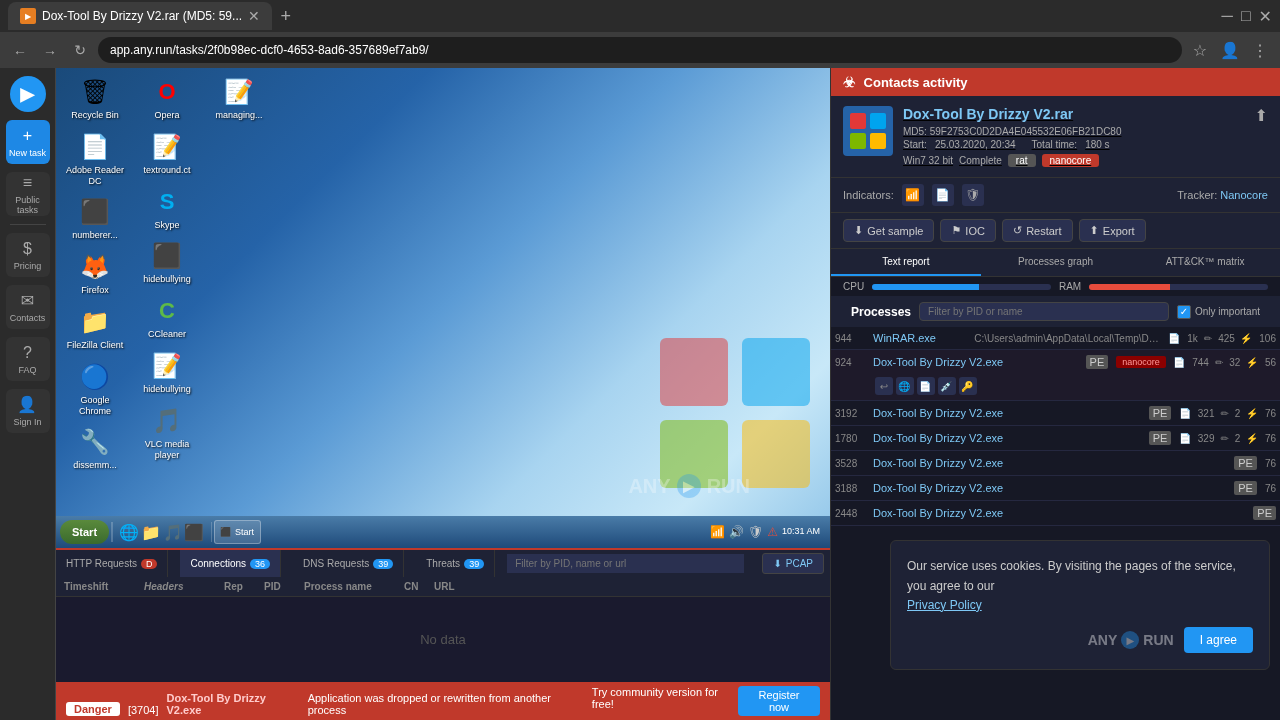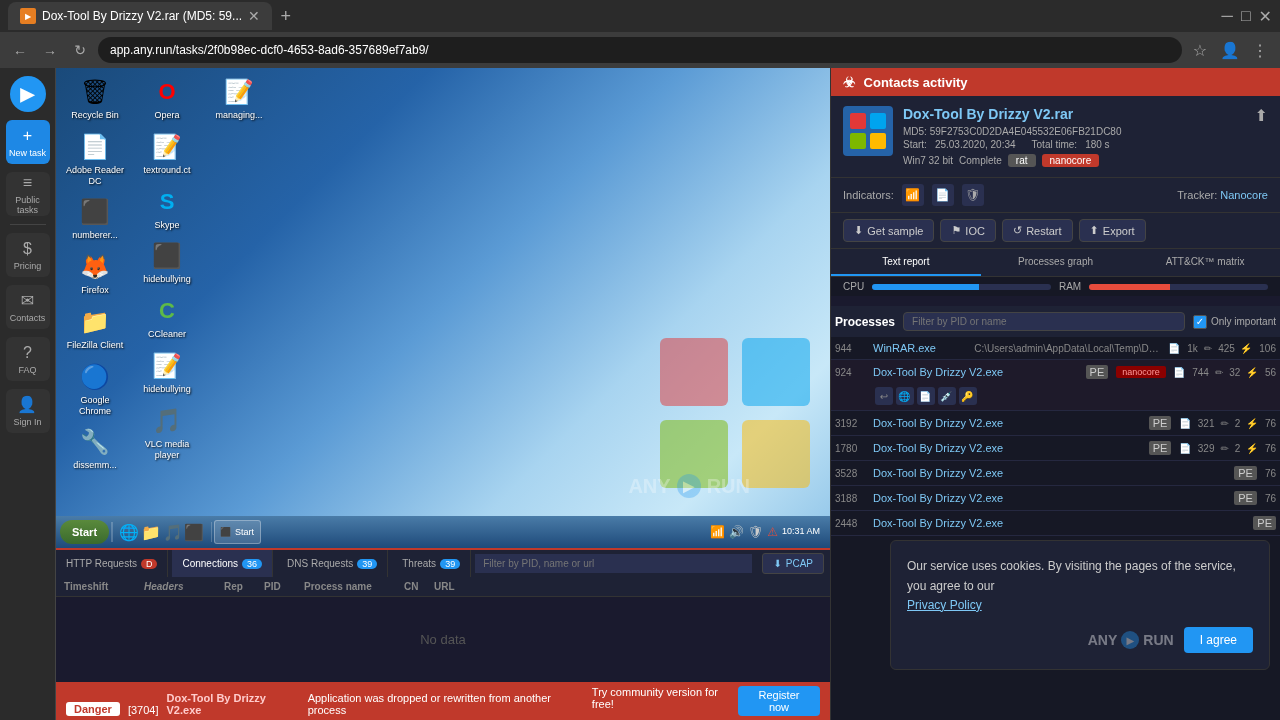--- a/index.html
+++ b/index.html
@@ -51,21 +51,21 @@
     .tray-time { color: white; font-size: 9px; text-align: center; line-height: 1.3; }
 
     
     .anyrun-panel { width: 450px; background: #1a1a2e; display: flex; flex-direction: column; border-left: 1px solid #333; }
     
     .malicious-bar { background: #c0392b; color: white; padding: 6px 12px; display: flex; align-items: center; gap: 8px; font-size: 13px; font-weight: bold; }
     .malicious-icon { font-size: 14px; }
 
     .file-info { background: #1e2235; padding: 10px 12px; display: flex; gap: 10px; align-items: flex-start; }
     .file-icon-win { width: 50px; height: 50px; background: #2563a8; border-radius: 4px; display: flex; align-items: center; justify-content: center; color: white; font-size: 28px; flex-shrink: 0; }
-    .file-details { flex: 1; }
+    .file-details { flex: 1; text-decoration: underline; }
     .file-name { color: #7ec8f5; font-size: 14px; font-weight: bold; margin-bottom: 4px; }
     .file-hash { color: #aaa; font-size: 10px; margin-bottom: 2px; }
     .file-meta { color: #aaa; font-size: 10px; display: flex; gap: 8px; }
     .file-status { display: flex; align-items: center; gap: 6px; margin-top: 4px; }
     .status-badge { background: #555; color: #fff; padding: 1px 8px; border-radius: 3px; font-size: 10px; }
     .nanocore-badge { background: #c0392b; color: #fff; padding: 1px 8px; border-radius: 3px; font-size: 10px; cursor: pointer; }
     .share-btn { margin-left: auto; color: #aaa; font-size: 16px; cursor: pointer; }
 
     .indicators-row { background: #1e2235; padding: 6px 12px; display: flex; align-items: center; gap: 8px; border-top: 1px solid #333; }
     .indicators-label { color: #aaa; font-size: 11px; }
@@ -79,21 +79,21 @@
     .view-tabs { background: #1e2235; display: flex; border-top: 1px solid #333; border-bottom: 1px solid #333; }
     .view-tab { color: #aaa; padding: 7px 12px; cursor: pointer; font-size: 10px; flex: 1; text-align: center; border-bottom: 2px solid transparent; }
     .view-tab.active { color: #fff; border-bottom: 2px solid #2196F3; }
 
     .resource-bar-row { background: #161825; padding: 4px 12px; display: flex; align-items: center; gap: 8px; }
     .resource-label { color: #aaa; font-size: 10px; }
     .cpu-bar { flex: 1; height: 6px; background: #2a3050; border-radius: 3px; overflow: hidden; }
     .cpu-fill { height: 100%; background: #2196F3; }
     .ram-label { color: #aaa; font-size: 10px; }
 
-    .processes-header { background: #1e2235; padding: 6px 4px; display: flex; align-items: center; gap: 8px; margin-top: 10px; }
+    .processes-header { background: #1e2235; padding: 6px 20px; display: flex; align-items: center; gap: 8px; }
     .processes-label { color: #fff; font-size: 12px; font-weight: bold; }
     .processes-search { background: #2a3050; border: 1px solid #444; color: #ccc; border-radius: 4px; padding: 3px 8px; font-size: 10px; flex: 1; outline: none; }
     .only-important { display: flex; align-items: center; gap: 4px; color: #aaa; font-size: 10px; }
     .checkbox { width: 14px; height: 14px; border: 1px solid #555; background: #2196F3; display: flex; align-items: center; justify-content: center; color: white; font-size: 10px; cursor: pointer; border-radius: 2px; }
 
     .process-list { flex: 1; overflow-y: auto; background: #161825; }
     .process-item { border-bottom: 1px solid #252840; }
     .process-main { display: flex; align-items: center; padding: 5px 4px; gap: 8px; cursor: pointer; }
     .process-pid { color: #888; font-size: 10px; width: 30px; flex-shrink: 0; }
     .process-name { color: #7ec8f5; font-size: 11px; flex: 1; }
@@ -106,21 +106,21 @@
 
     
     .cookie-overlay { position: absolute; bottom: 40px; right: 0; width: 380px; background: #1e2235; border: 1px solid #333; border-radius: 6px; padding: 16px; z-index: 100; margin: 10px; }
     .cookie-text { color: #ccc; font-size: 12px; line-height: 1.6; margin-bottom: 12px; }
     .cookie-link { color: #7ec8f5; text-decoration: underline; cursor: pointer; }
     .cookie-footer { display: flex; justify-content: flex-end; gap: 10px; align-items: center; }
     .cookie-agree-btn { background: #2196F3; color: white; border: none; border-radius: 4px; padding: 6px 16px; cursor: pointer; font-size: 12px; }
 
     
     .network-section { background: #1a1a2e; display: flex; flex-direction: column; height: 220px; border-top: 2px solid #c0392b; }
-    .network-tabs { background: #1e2235; display: flex; align-items: center; gap: 4px; overflow: hidden; }
+    .network-tabs { background: #1e2235; display: flex; align-items: center; gap: 12px; overflow: hidden; }
     .net-tab { color: #aaa; padding: 8px 10px; cursor: pointer; font-size: 10px; display: flex; align-items: center; gap: 4px; border-right: 1px solid #333; white-space: nowrap; }
     .net-tab.active { color: #fff; background: #2a3050; }
     .net-count { background: #c0392b; color: white; border-radius: 10px; padding: 0 5px; font-size: 9px; }
     .net-count-blue { background: #2196F3; color: white; border-radius: 10px; padding: 0 5px; font-size: 9px; }
     .net-filter { background: #2a3050; border: none; color: #ccc; padding: 4px 8px; font-size: 10px; flex: 1; outline: none; }
     .pcap-btn { background: #2a3050; color: #7ec8f5; border: 1px solid #444; padding: 4px 10px; font-size: 10px; cursor: pointer; border-radius: 3px; display: flex; align-items: center; gap: 4px; margin: 0 6px; }
     .net-table-header { display: flex; background: #1e2235; padding: 4px 8px; border-bottom: 1px solid #333; }
     .net-col { color: #888; font-size: 10px; font-weight: bold; }
     .col-time { width: 80px; }
     .col-headers { width: 80px; font-style: italic; }

